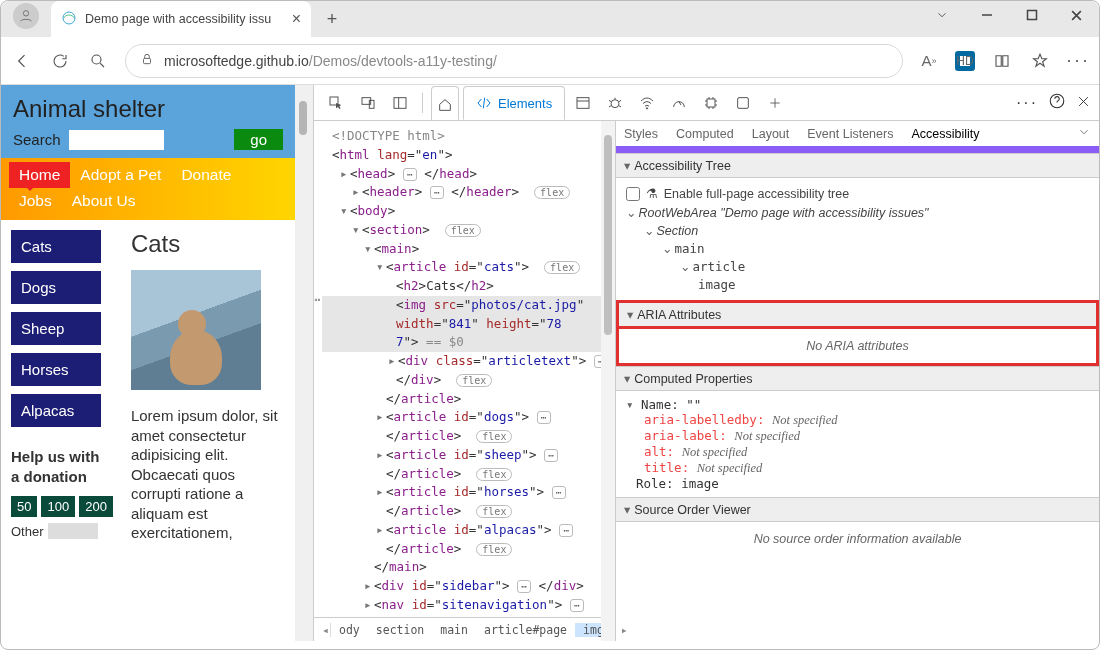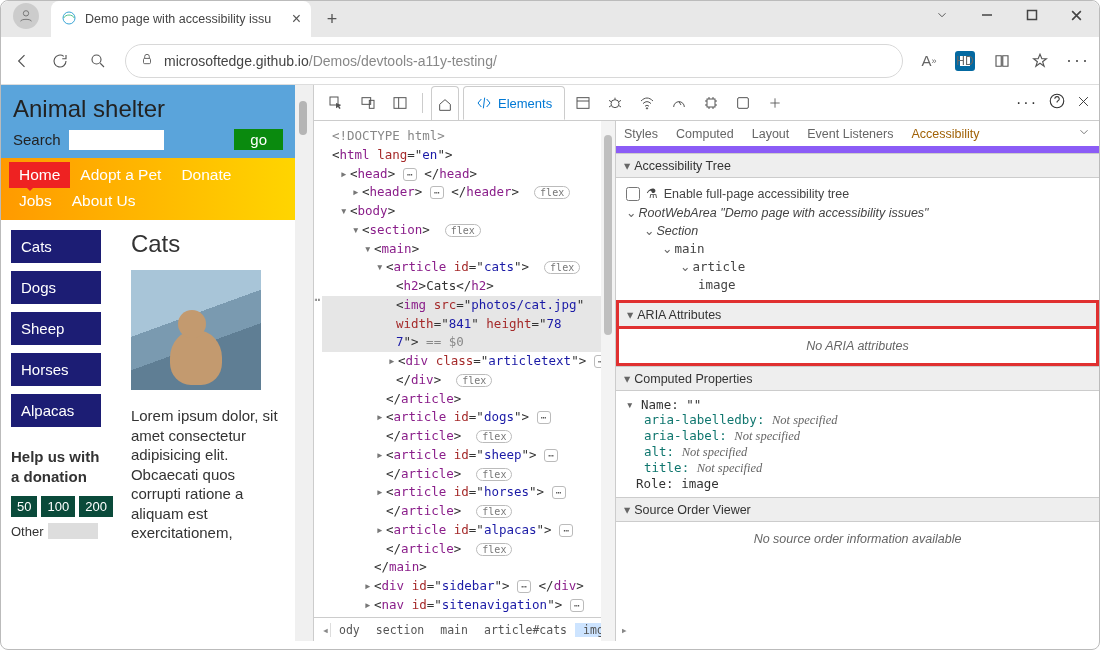--- a/index.html
+++ b/index.html
@@ -65,37 +65,37 @@
 .tri{color:#777;display:inline-block;width:10px;}
 .hl-line{background:#e6e6e6;}
 .dom-ellip{position:absolute;left:-2px;top:170px;color:#888;font-size:14px;letter-spacing:1px;}
 .breadcrumb { height:24px; border-top:1px solid #ccc; display:flex; align-items:center; font-size:11.5px; color:#555; }
 .breadcrumb span{padding:0 8px;}
 .breadcrumb .bc-nav{color:#888;width:16px;text-align:center;border-right:1px solid #ddd;}
 .breadcrumb .bc-sel{background:#cde4ff;}
 .side-panel { flex:1; display:flex; flex-direction:column; font-size:12.5px;}
 .sp-tabs { height:32px; display:flex; align-items:center; border-bottom:7px solid #8b5cf6; padding:0 8px; gap:18px;}
 .sp-tab { color:#666; }
-.sp-tab.active { color:#a16207; }
+.sp-tab.active { color:#000000; }
 .sp-tabs-more{margin-left:auto;color:#666;}
 .sec-head { background:#eee; border-top:1px solid #ccc; border-bottom:1px solid #ccc; padding:4px 8px; font-size:12.5px; display:flex; align-items:center;}
 .sec-head .tri2{margin-right:4px;color:#666;}
 .acc-body { padding:8px 10px; font-style:italic; color:#444;}
 .acc-body .row{display:flex;align-items:center;gap:6px;margin-bottom:4px;font-style:normal;}
 .acc-body input[type=checkbox]{width:14px;height:14px;}
 .beaker{font-size:13px;}
 .tree-row{padding-left:0;margin-top:3px;}
 .tree-row .tw{color:#666;font-style:normal;margin-right:2px;}
 .indent1{padding-left:18px;}.indent2{padding-left:36px;}.indent3{padding-left:54px;}.indent4{padding-left:72px;}
 .fnt-mono{font-family:Consolas,monospace;font-style:normal;}
 .highlight-red{border:3px solid #e03030;}
 .noaria{text-align:center;font-style:italic;color:#666;padding:10px 0;}
 .comp-body{padding:6px 10px;font-family:Consolas,monospace;font-size:12.5px;}
 .comp-body .lbl{padding-left:18px;}
-.prop-name{color:#0f766e;}
+.prop-name{color:#ef4444;}
 .notspec{font-style:italic;font-family:"Segoe UI";color:#666;}
 .scrollbar{position:absolute;right:0;top:0;width:14px;height:100%;background:#f3f3f3;}
 .scrollbar::before{content:"";position:absolute;top:16px;left:3px;width:8px;height:60px;background:#bfbfbf;border-radius:4px;}
 .scrollbar.s2::before{top:14px;height:200px;}
 svg{stroke:currentColor;fill:none;stroke-width:1.5;}
 </style>
 </head>
 <body>
 
 <div class="title-bar">
@@ -340,21 +340,21 @@
 <div class="dom-line" style="padding-left:64px;">&lt;/<span class="tk-tag">article</span>&gt; &nbsp;<span class="badge">flex</span></div>
 <div class="dom-line" style="padding-left:52px;">&lt;/<span class="tk-tag">main</span>&gt;</div>
 <div class="dom-line" style="padding-left:42px;"><span class="tri">▸</span>&lt;<span class="tk-tag">div</span> <span class="tk-attr">id</span>="<span class="tk-val">sidebar</span>"&gt; <span class="dots">⋯</span> &lt;/<span class="tk-tag">div</span>&gt;</div>
 <div class="dom-line" style="padding-left:42px;"><span class="tri">▸</span>&lt;<span class="tk-tag">nav</span> <span class="tk-attr">id</span>="<span class="tk-val">sitenavigation</span>"&gt; <span class="dots">⋯</span></div>
         </div>
         <div class="breadcrumb">
           <span class="bc-nav">◂</span>
           <span>ody</span>
           <span>section</span>
           <span>main</span>
-          <span>article#cats</span>
+          <span>article#page</span>
           <span class="bc-sel">img</span>
           <span class="bc-nav" style="margin-left:auto;border-left:1px solid #ddd;border-right:none;">▸</span>
         </div>
       </div>
 
       <div class="side-panel">
         <div class="sp-tabs">
           <span class="sp-tab">Styles</span>
           <span class="sp-tab">Computed</span>
           <span class="sp-tab">Layout</span>

